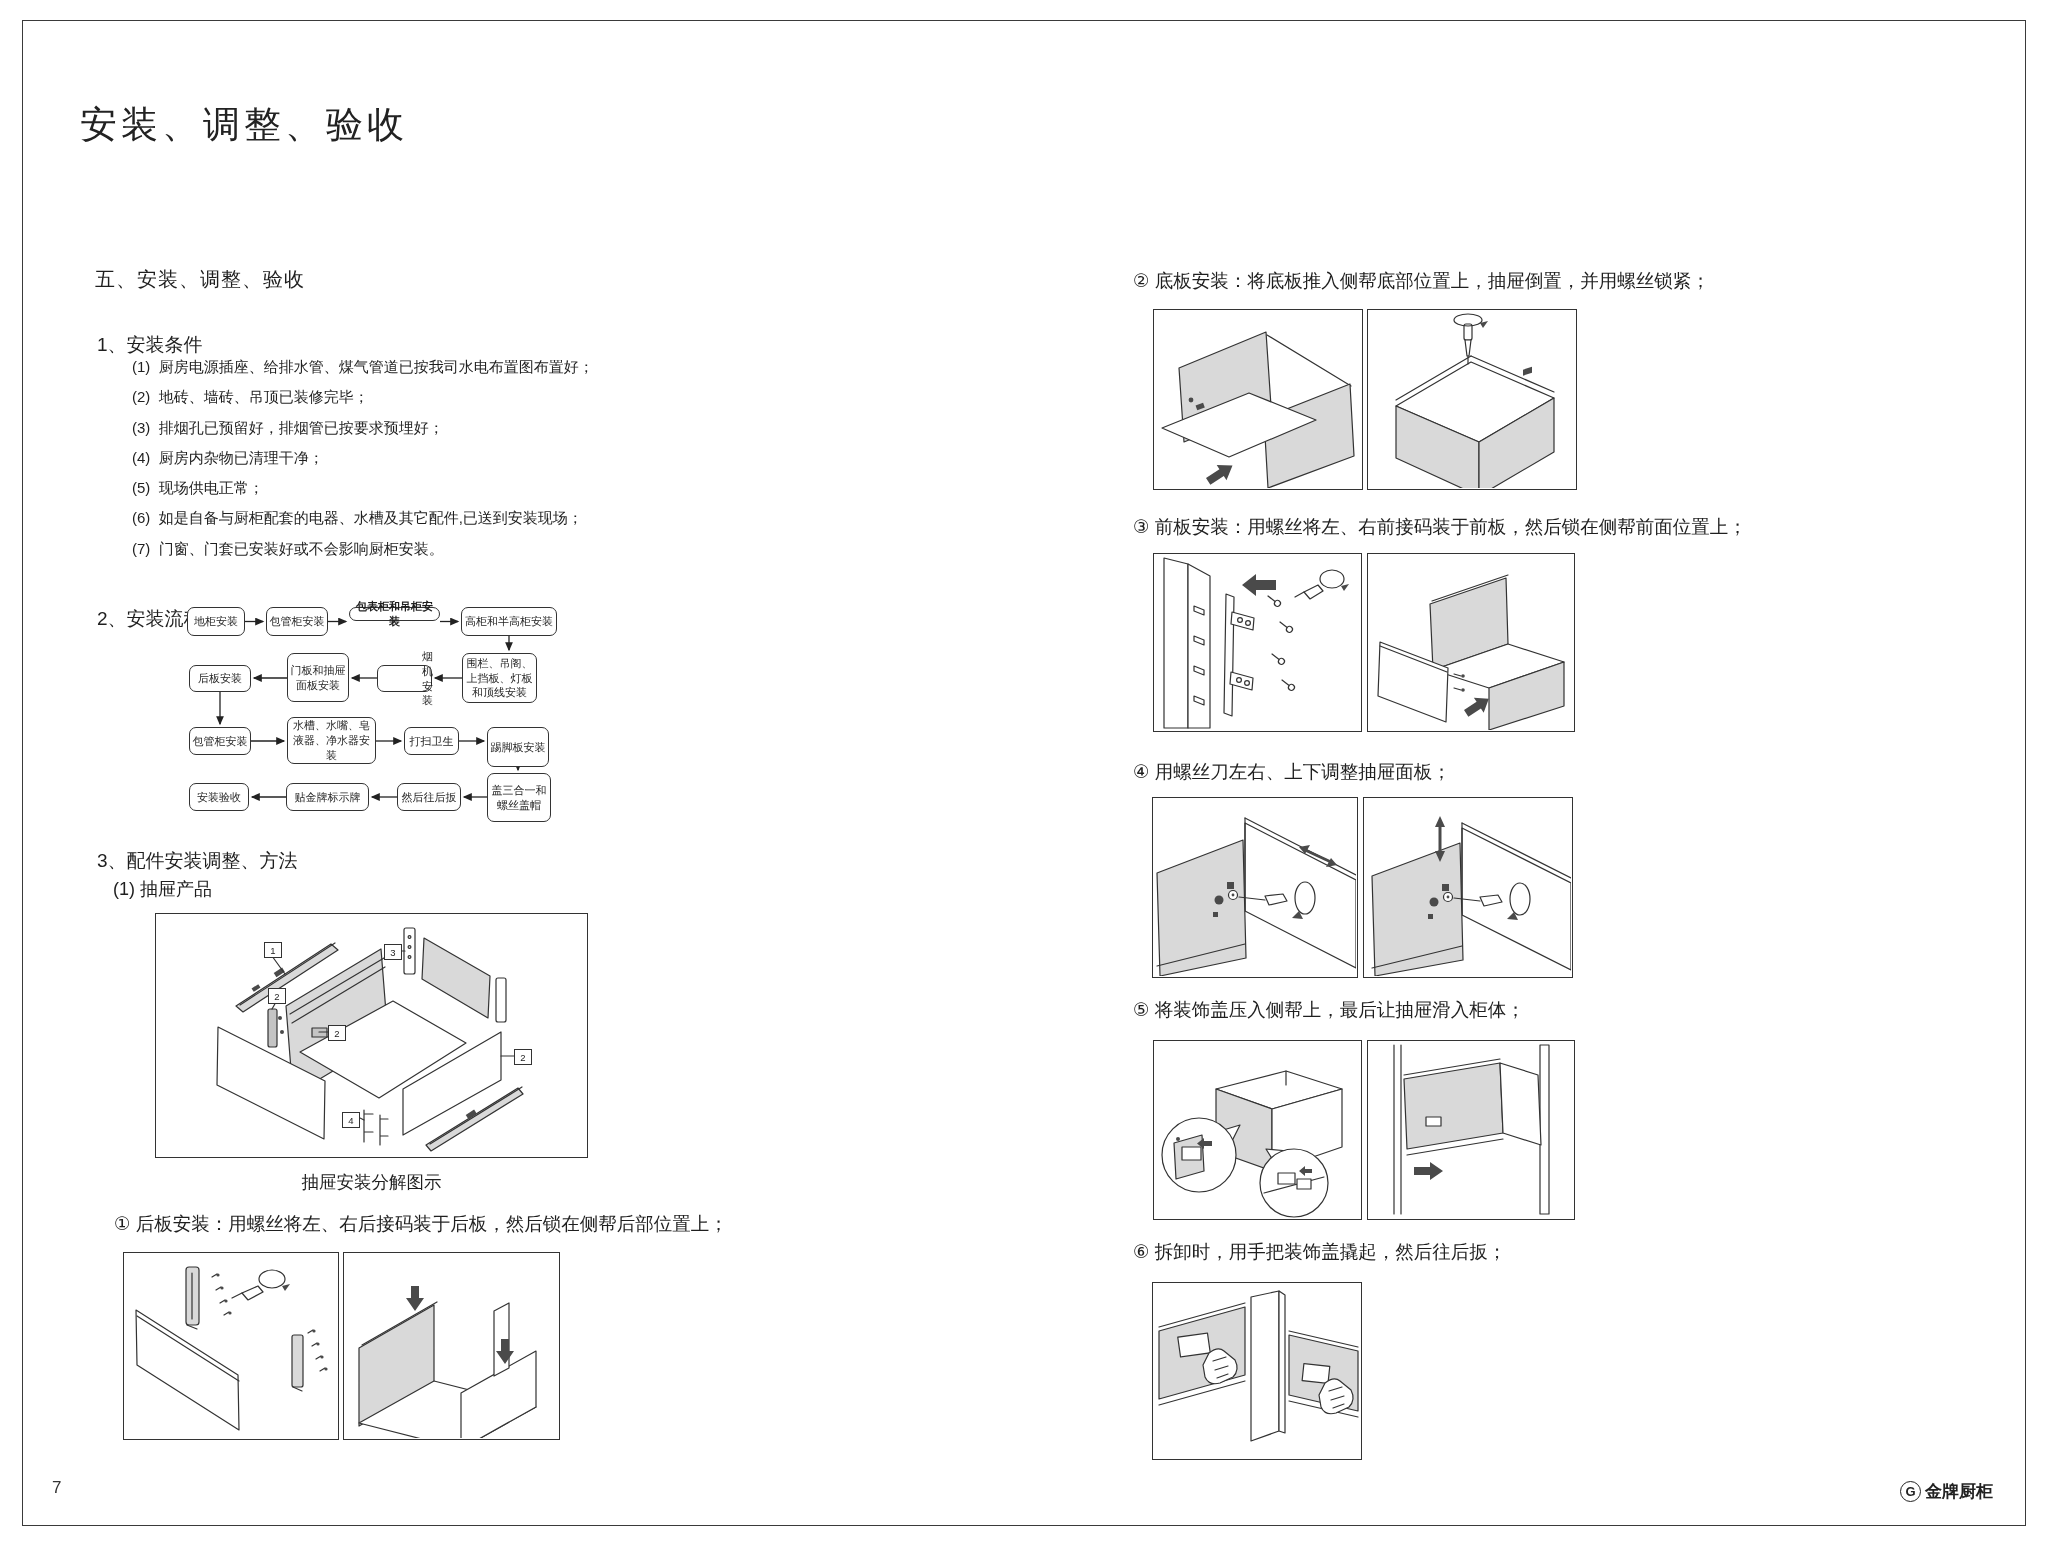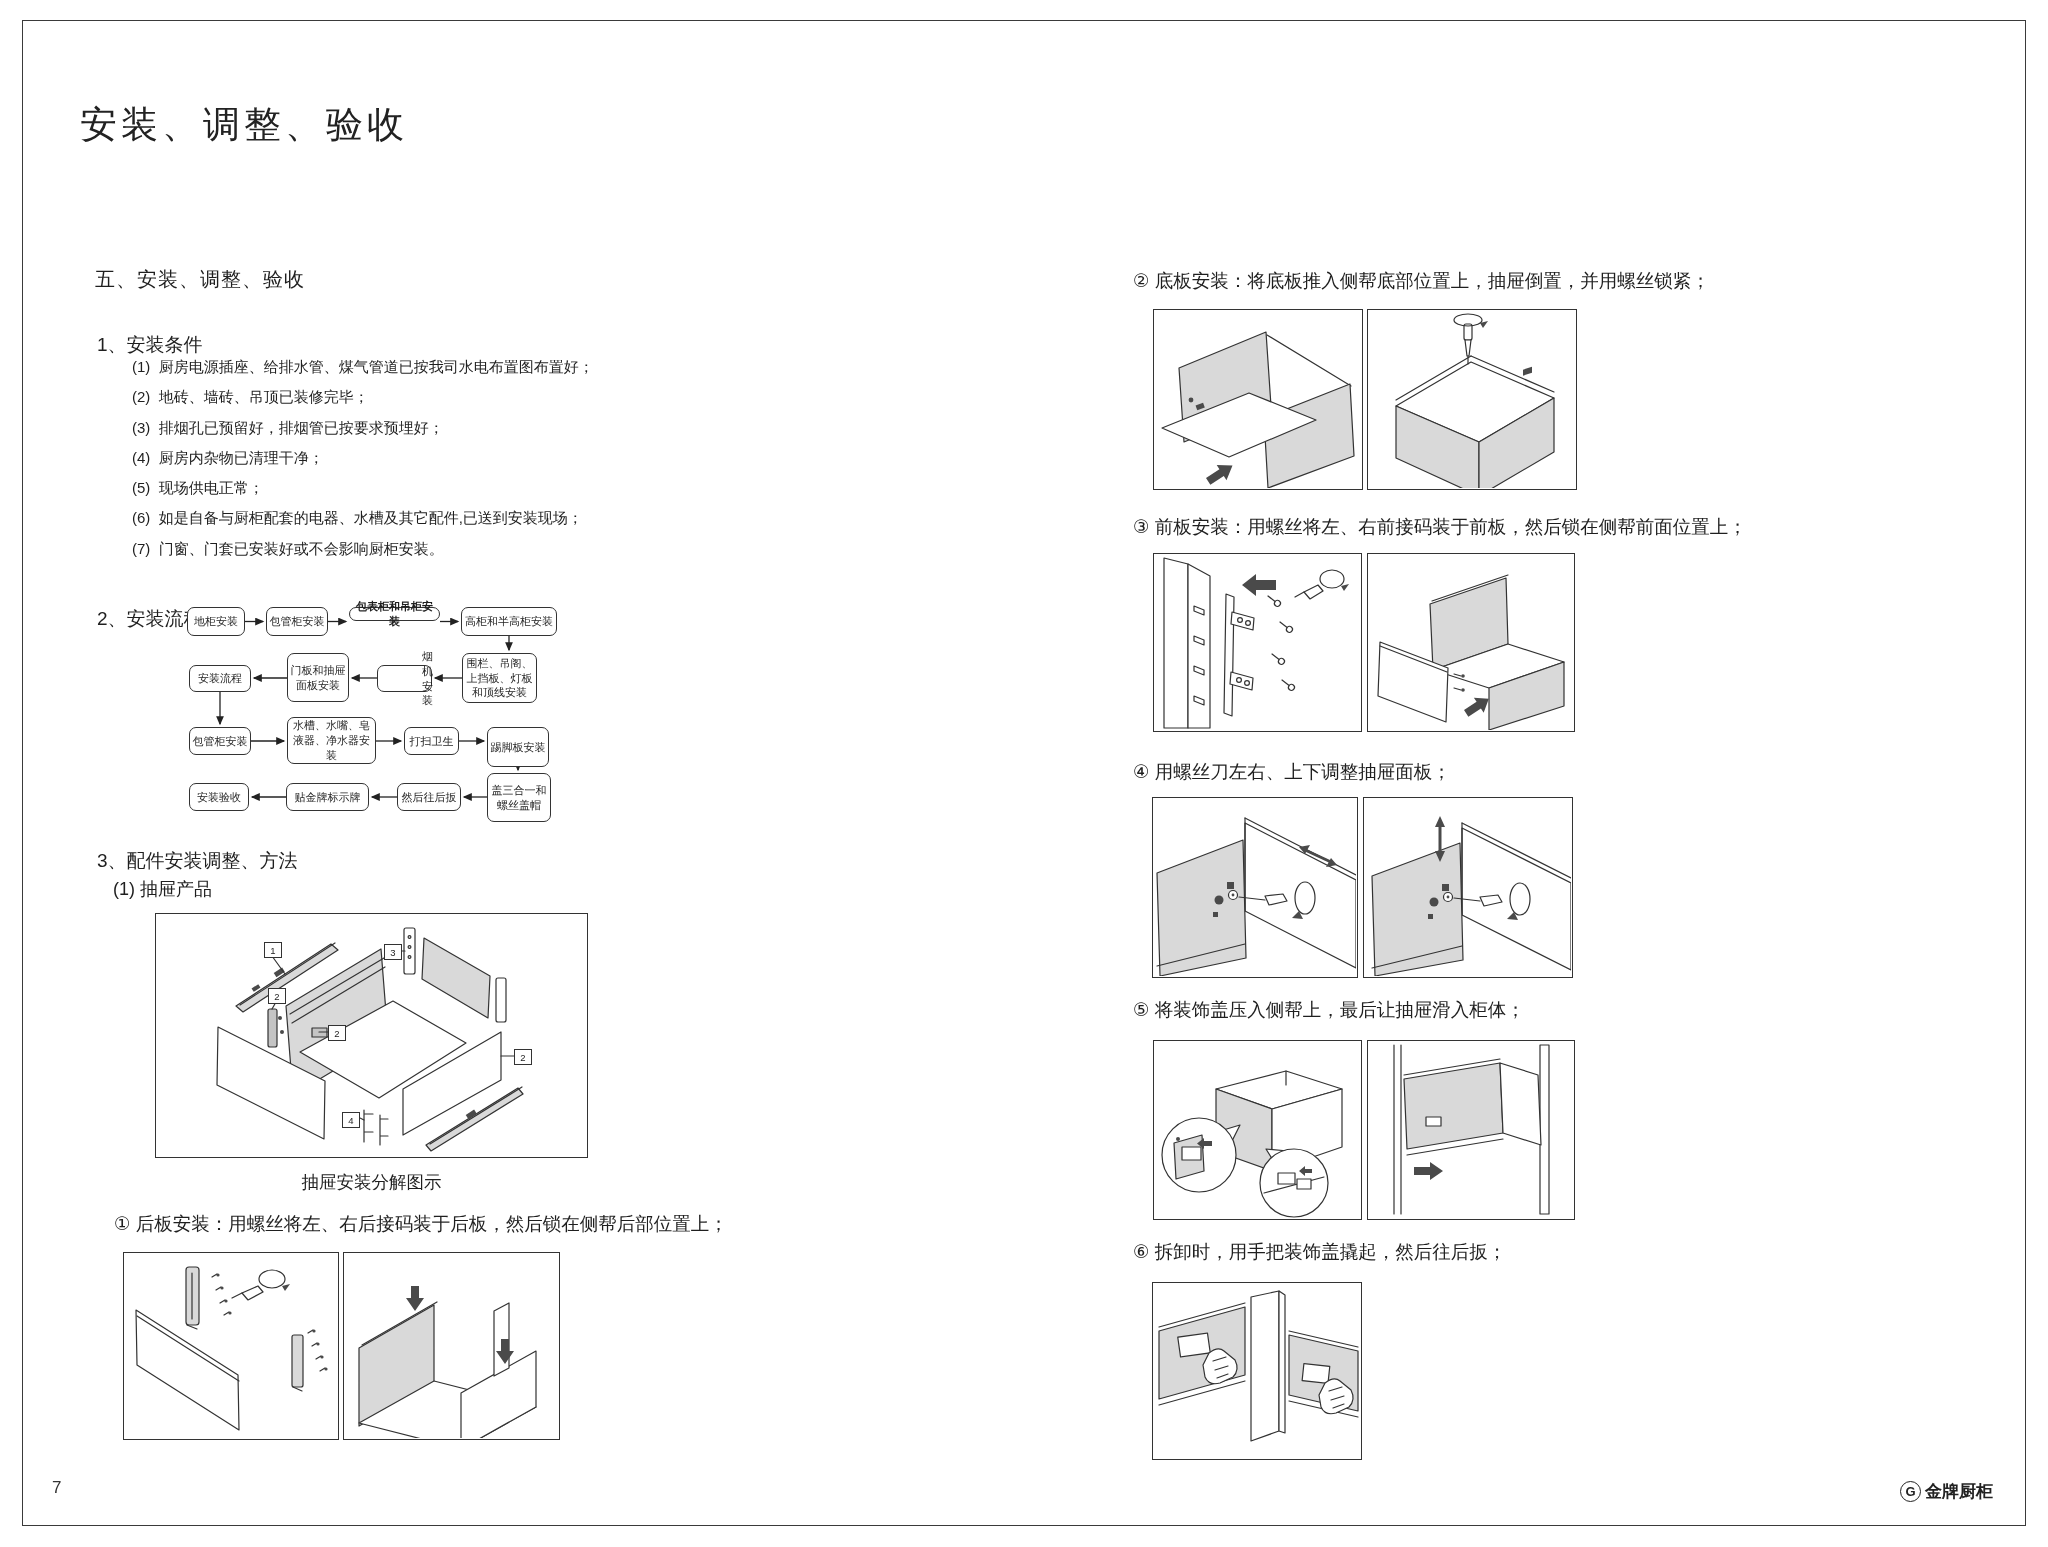--- a/index.html
+++ b/index.html
@@ -80,21 +80,21 @@
         <line x1="117" y1="199" x2="83" y2="199" marker-end="url(#ah)"></line>
       </g>
     </svg>
     <div class="fnode" style="left:18px;top:9px;width:58px;height:29px;">地柜安装</div>
     <div class="fnode" style="left:97px;top:9px;width:62px;height:29px;">包管柜安装</div>
     <div class="fnode" style="left:180px;top:9px;width:91px;height:14px;font-weight:bold;">包表柜和吊柜安装</div>
     <div class="fnode" style="left:292px;top:9px;width:96px;height:29px;">高柜和半高柜安装</div>
     <div class="fnode" style="left:293px;top:55px;width:75px;height:50px;">围栏、吊阁、上挡板、灯板和顶线安装</div>
     <div class="fnode" style="left:208px;top:67px;width:55px;height:27px;padding-left:48px;">烟机安装</div>
     <div class="fnode" style="left:118px;top:55px;width:62px;height:49px;">门板和抽屉面板安装</div>
-    <div class="fnode" style="left:20px;top:67px;width:62px;height:27px;">安装流程</div>
+    <div class="fnode" style="left:20px;top:67px;width:62px;height:27px;">后板安装</div>
     <div class="fnode" style="left:20px;top:129px;width:62px;height:28px;">包管柜安装</div>
     <div class="fnode" style="left:118px;top:119px;width:89px;height:47px;">水槽、水嘴、皂液器、净水器安装</div>
     <div class="fnode" style="left:235px;top:129px;width:55px;height:28px;">打扫卫生</div>
     <div class="fnode" style="left:318px;top:129px;width:62px;height:40px;">踢脚板安装</div>
     <div class="fnode" style="left:318px;top:175px;width:64px;height:49px;">盖三合一和螺丝盖帽</div>
     <div class="fnode" style="left:228px;top:185px;width:64px;height:28px;">然后往后扳</div>
     <div class="fnode" style="left:117px;top:185px;width:83px;height:28px;">贴金牌标示牌</div>
     <div class="fnode" style="left:20px;top:185px;width:60px;height:28px;">安装验收</div>
   </div>
 

